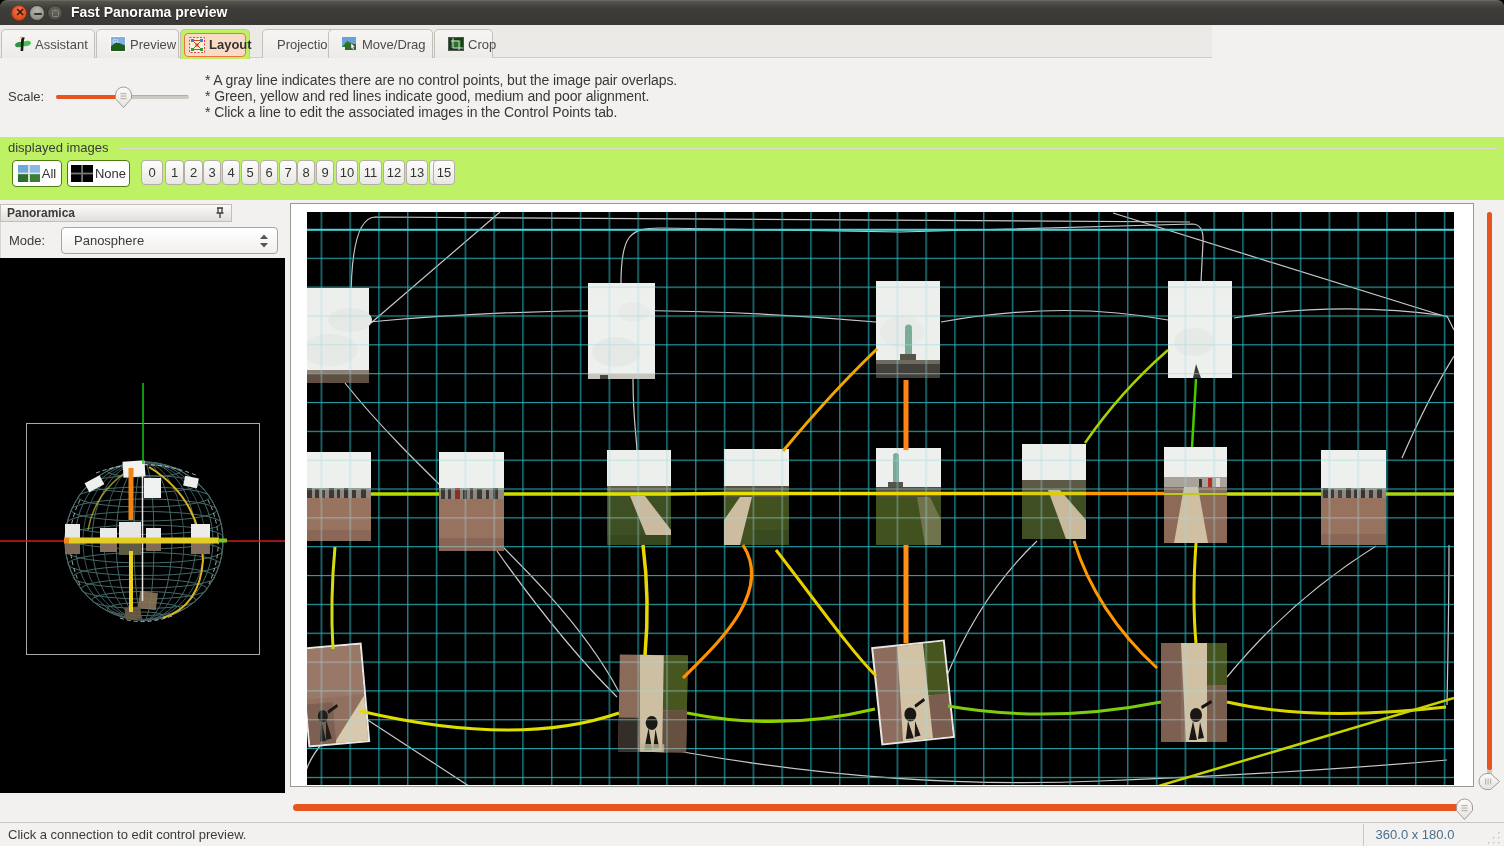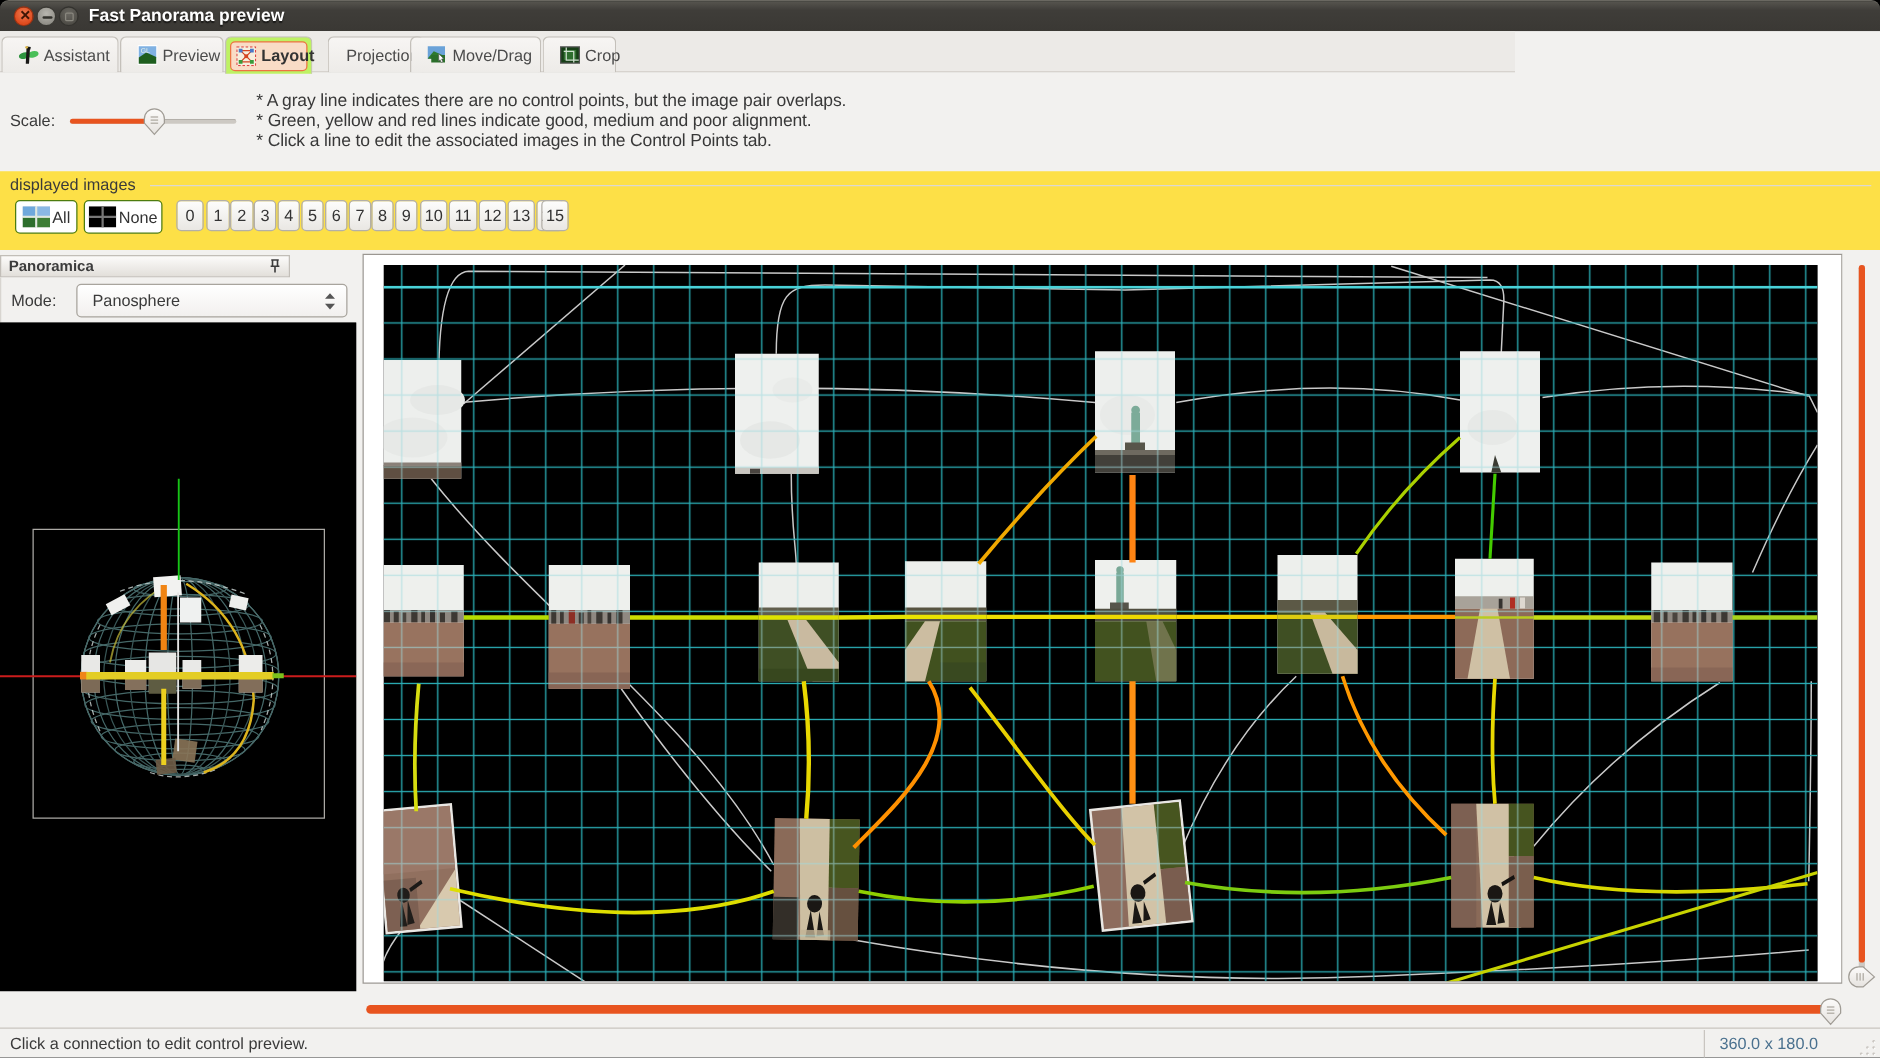--- a/index.html
+++ b/index.html
@@ -30,21 +30,21 @@
 
 #panel1 { position:absolute; left:0; top:58px; width:1504px; height:79px; background:#f2f1ef; }
 #scalelbl { position:absolute; left:8px; top:31px; font-size:13px; color:#3a3a3a; }
 #bullets { position:absolute; left:205px; top:14px; font-size:14px; color:#383838; line-height:16px; letter-spacing:-0.1px; }
 
 #strack { position:absolute; left:56px; top:37px; width:133px; height:4px; border-radius:2px;
   background:#cdc9c3; border-top:1px solid #b3afa9; }
 #sfill { position:absolute; left:56px; top:37px; width:62px; height:4px; border-radius:2px; background:#e8541f; }
 .thumbv { position:absolute; }
 
-#dispsec { position:absolute; left:0; top:137px; width:1504px; height:63px; background:#fde047; }
+#dispsec { position:absolute; left:0; top:137px; width:1504px; height:63px; background:#bef264; }
 #displbl { position:absolute; left:8px; top:3px; font-size:13px; color:#3a3a3a; }
 #displine { position:absolute; left:120px; top:11px; width:1377px; height:1px; background:#dbd8d3; }
 .ibtn { position:absolute; top:23px; height:27px; background:#fff; border:1px solid #4d7c0f; border-radius:4px;
   font-size:13px; color:#333; display:flex; align-items:center; justify-content:center; }
 .nbtn { position:absolute; top:23px; height:25px; background:linear-gradient(#fdfdfc,#e9e7e3);
   border:1px solid #b3afa8; border-radius:4px; font-size:13px; color:#333;
   display:flex; align-items:center; justify-content:center; }
 
 #dock { position:absolute; left:0; top:200px; width:287px; height:622px; background:#f2f1ef; }
 #dockcap { position:absolute; left:0; top:4px; width:232px; height:18px;

